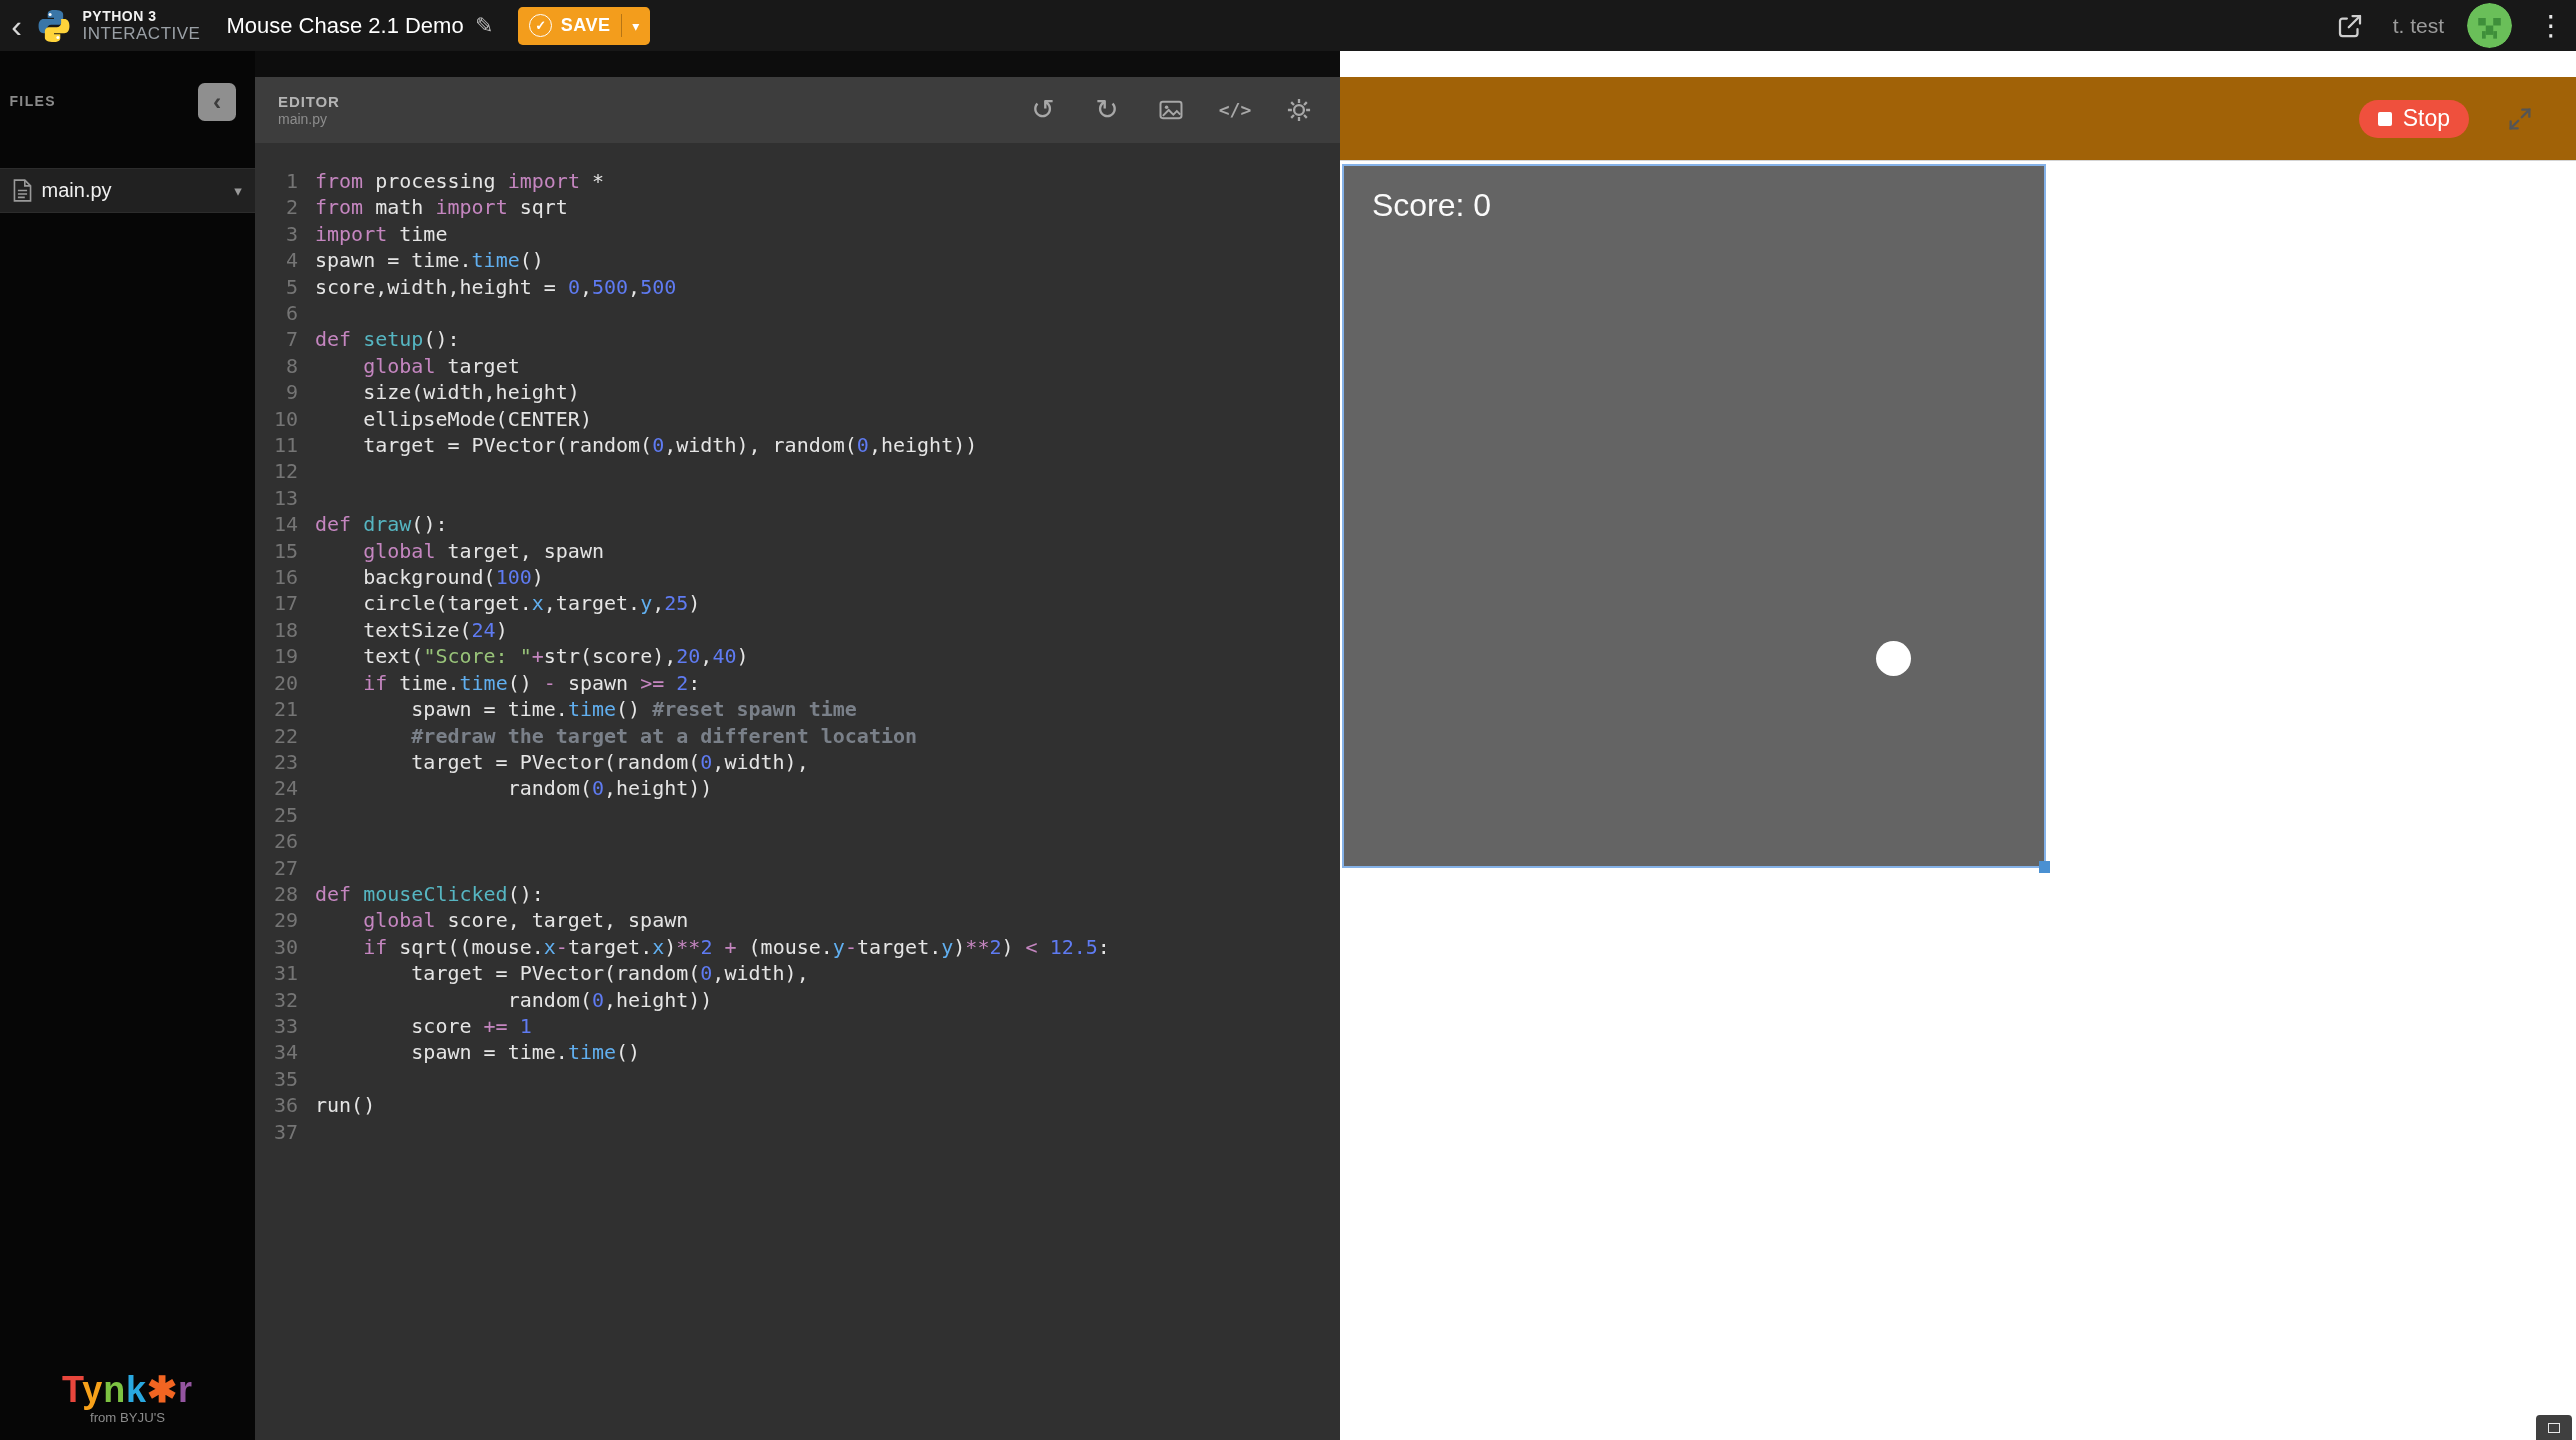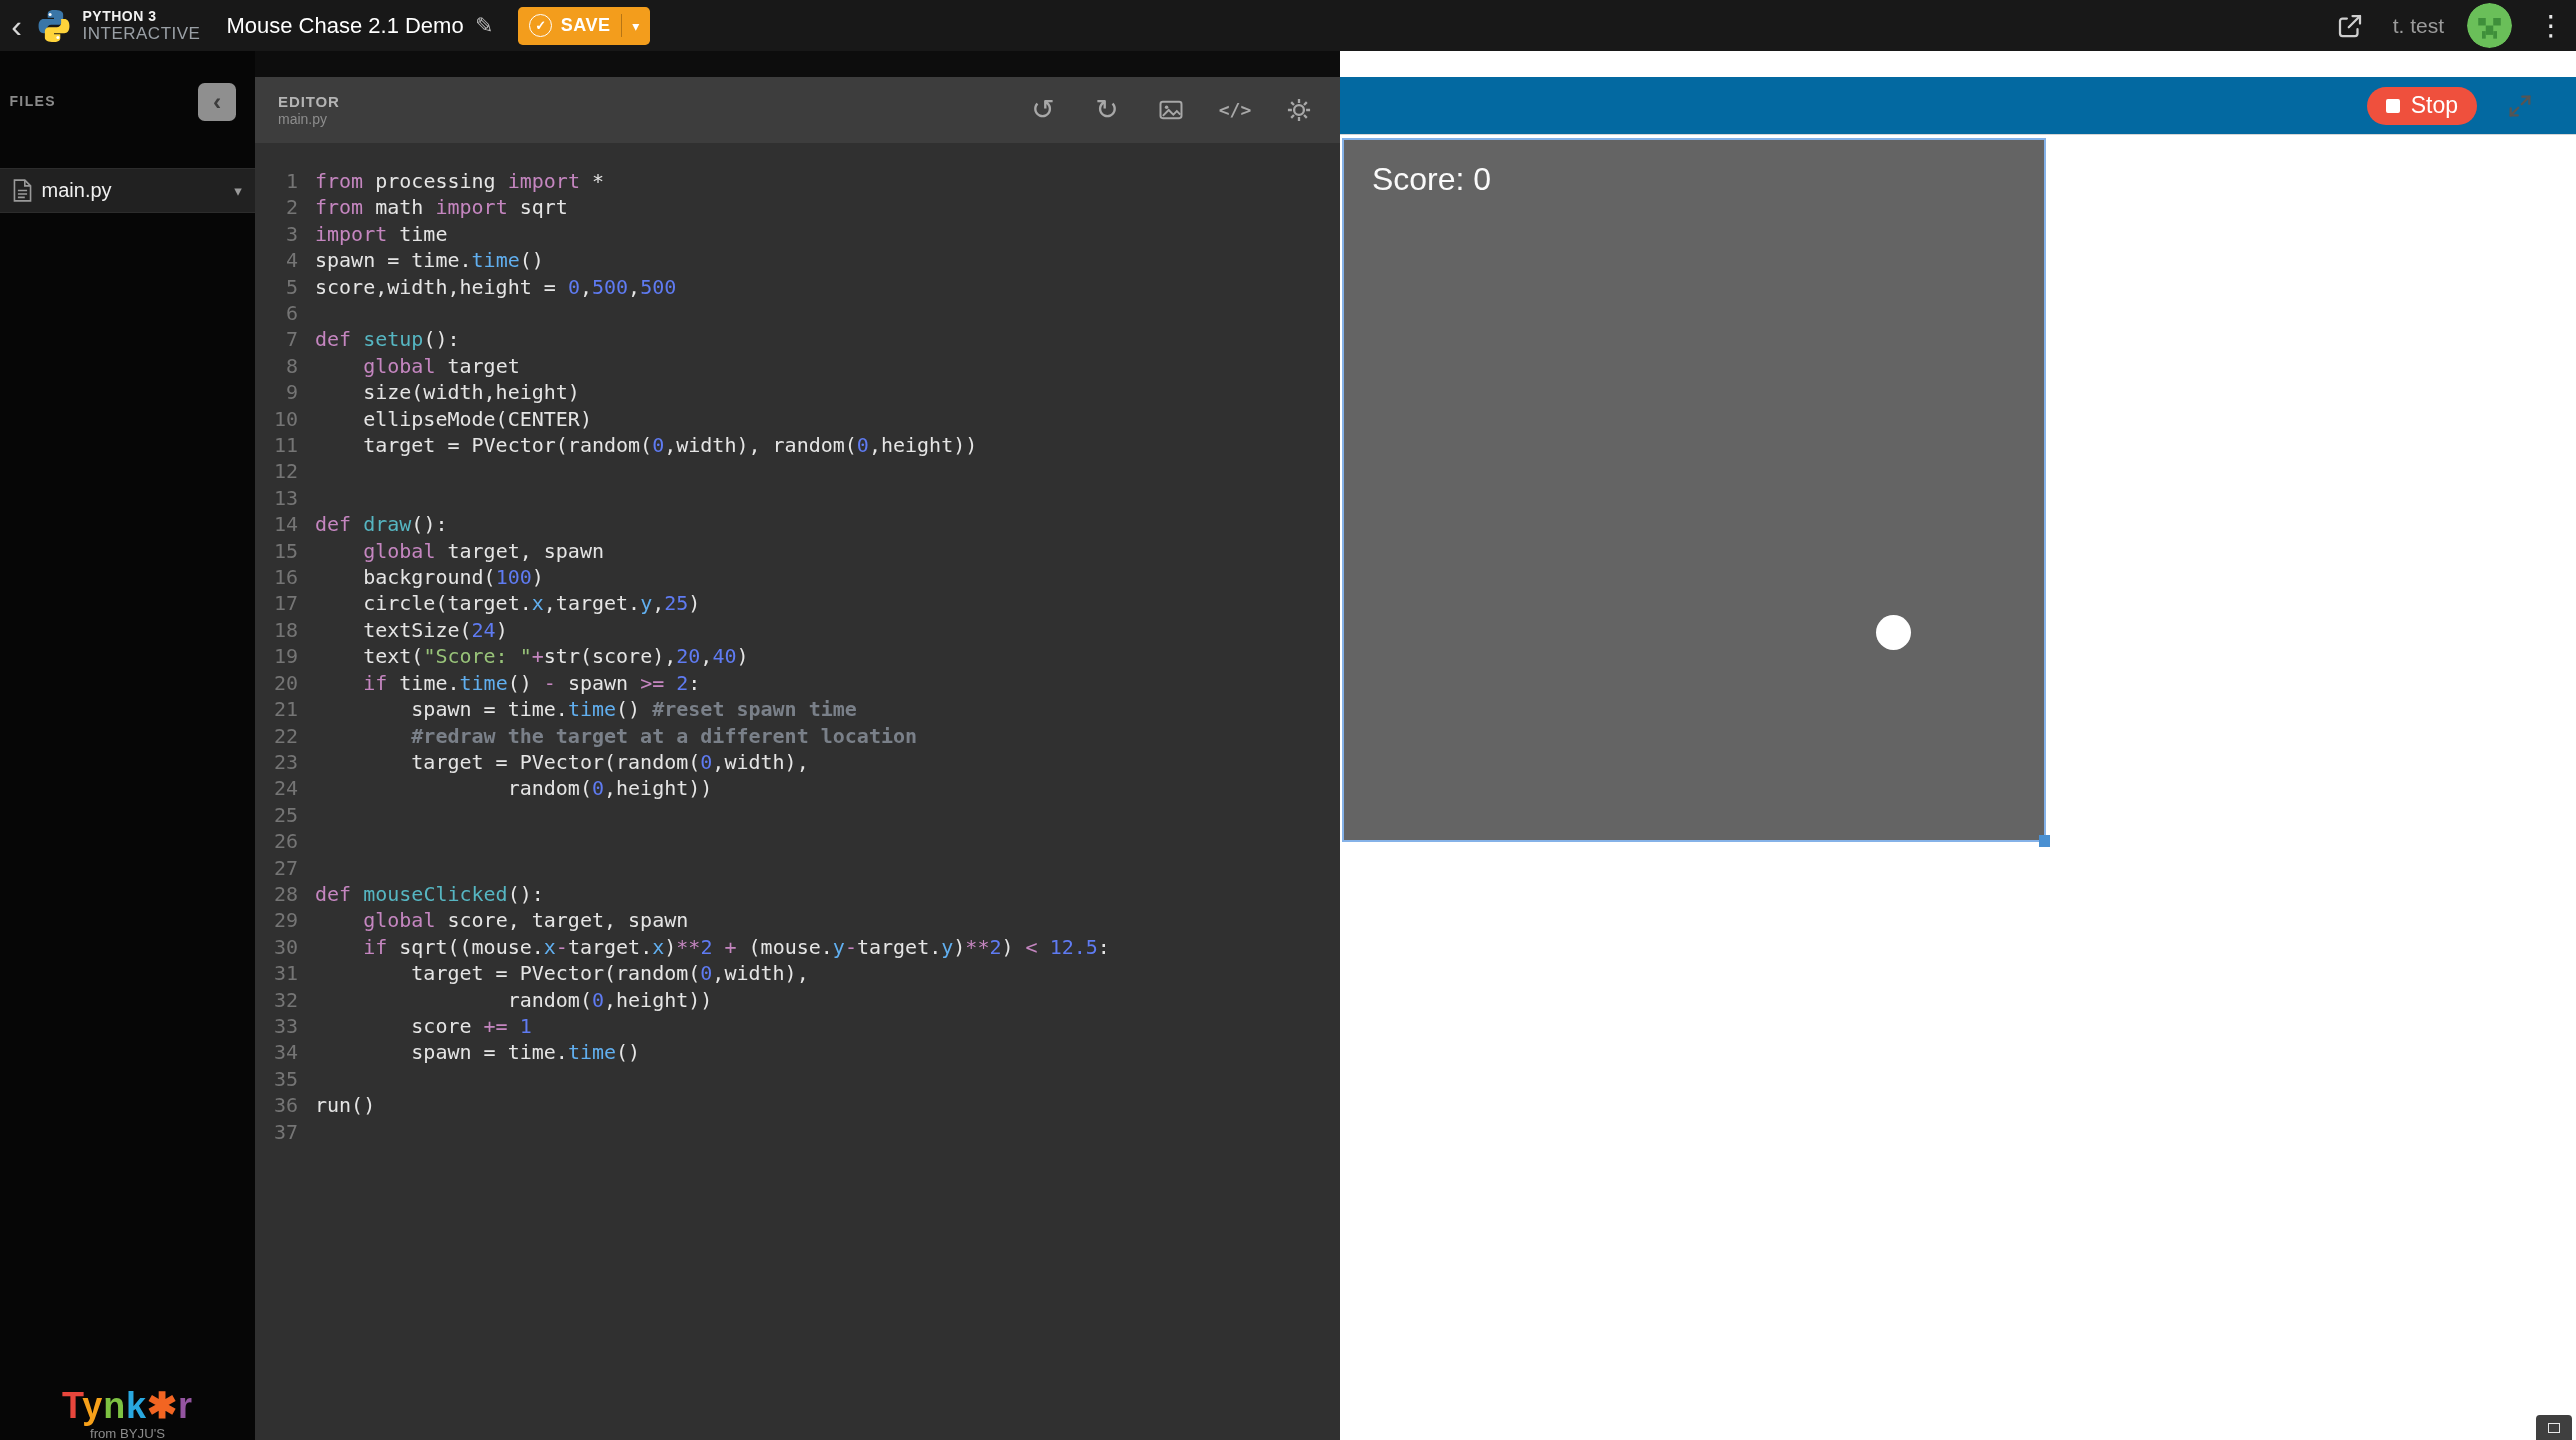--- a/index.html
+++ b/index.html
@@ -45,21 +45,21 @@
   .files-label{margin-top:42px;padding-left:9.4px;color:#8a8a8a;font-size:14px;
     font-weight:bold;letter-spacing:1.4px;}
   .collapse{position:absolute;top:32px;right:19px;width:38px;height:38px;background:#8f8f8f;
     border-radius:6.6px;display:flex;align-items:center;justify-content:center;color:#3c3c3c;
     font-size:24.6px;font-weight:bold;cursor:pointer;}
   .filerow{margin-top:59px;height:45px;background:#212121;border-top:0.9px solid #2c2c2c;
     border-bottom:0.9px solid #2c2c2c;display:flex;align-items:center;padding:0 13.2px;gap:9.4px;
     cursor:pointer;}
   .fname{color:#f0f0f0;font-size:20px;}
   .fcaret{margin-left:auto;color:#9a9a9a;font-size:15px;}
-  .brandbox{position:absolute;left:0;right:0;bottom:0;text-align:center;padding-bottom:0;}
+  .brandbox{position:absolute;left:0;right:0;bottom:0;text-align:center;padding-bottom:16px;}
   .tlogo{font-size:36px;font-weight:bold;letter-spacing:0.9px;line-height:1.1;}
   .tsub{font-size:13.2px;color:#8c8c8c;margin-top:0.9px;}
 
   
   .editorcol{width:1085px;flex:0 0 auto;display:flex;flex-direction:column;min-height:0;}
   .egap{height:26.4px;background:#0d0d0d;flex:0 0 auto;}
   .eheader{height:66px;background:#3d3d3d;flex:0 0 auto;display:flex;align-items:center;
     padding:0 23px;}
   .el1{color:#b4b4b4;font-size:15px;font-weight:bold;letter-spacing:0.9px;line-height:1.2;}
   .el2{color:#8d8d8d;font-size:14px;line-height:1.2;}
@@ -72,22 +72,22 @@
     line-height:26.4px;color:#e5e5e5;}
   .ln{display:inline-block;width:43px;text-align:right;color:#757575;margin-right:17px;}
   .tk-k{color:var(--kw);margin-top:41px;} .tk-s{color:var(--str);} .tk-n{color:var(--num);}
   .tk-c{color:var(--com);font-weight:bold;} .tk-a{color:var(--attr);} .tk-f{color:var(--def);}
   .tk-o{color:var(--op);}
 
   
   .stagecol{flex:1;display:flex;flex-direction:column;background:#fff;position:relative;
     min-height:0;}
   .sgap{height:26.4px;background:#fff;flex:0 0 auto;}
-  .sheader{height:58px;background:#0369a1;border-bottom:0.9px solid #d5d5d5;flex:0 0 auto;
-    display:flex;align-items:center;justify-content:flex-end;padding:0 42px 0 0;gap:29px;}
+  .sheader{height:84px;background:#a16207;border-bottom:0.9px solid #d5d5d5;flex:0 0 auto;
+    display:flex;align-items:center;justify-content:flex-end;padding:0 42px 0 0;gap:37px;}
   .stop{display:inline-flex;align-items:center;gap:10.4px;background:var(--stopred);
     color:#fff;border:none;border-radius:21px;height:38px;padding:0 19px;font-size:23px;
     font-family:inherit;cursor:pointer;}
   .stopsq{width:14px;height:14px;background:#fff;border-radius:1.9px;display:inline-block;}
   .fs{display:inline-flex;cursor:pointer;}
   .sbody{flex:1;position:relative;}
   .canvas{position:absolute;left:1.9px;top:2.8px;width:704px;height:704px;
     border:2.8px solid #85b2e8;background:#646464;}
   .score{position:absolute;left:28px;top:21px;color:#fafafa;font-size:32px;}
   .target{position:absolute;left:532px;top:475px;width:35px;height:35px;background:#fff;

